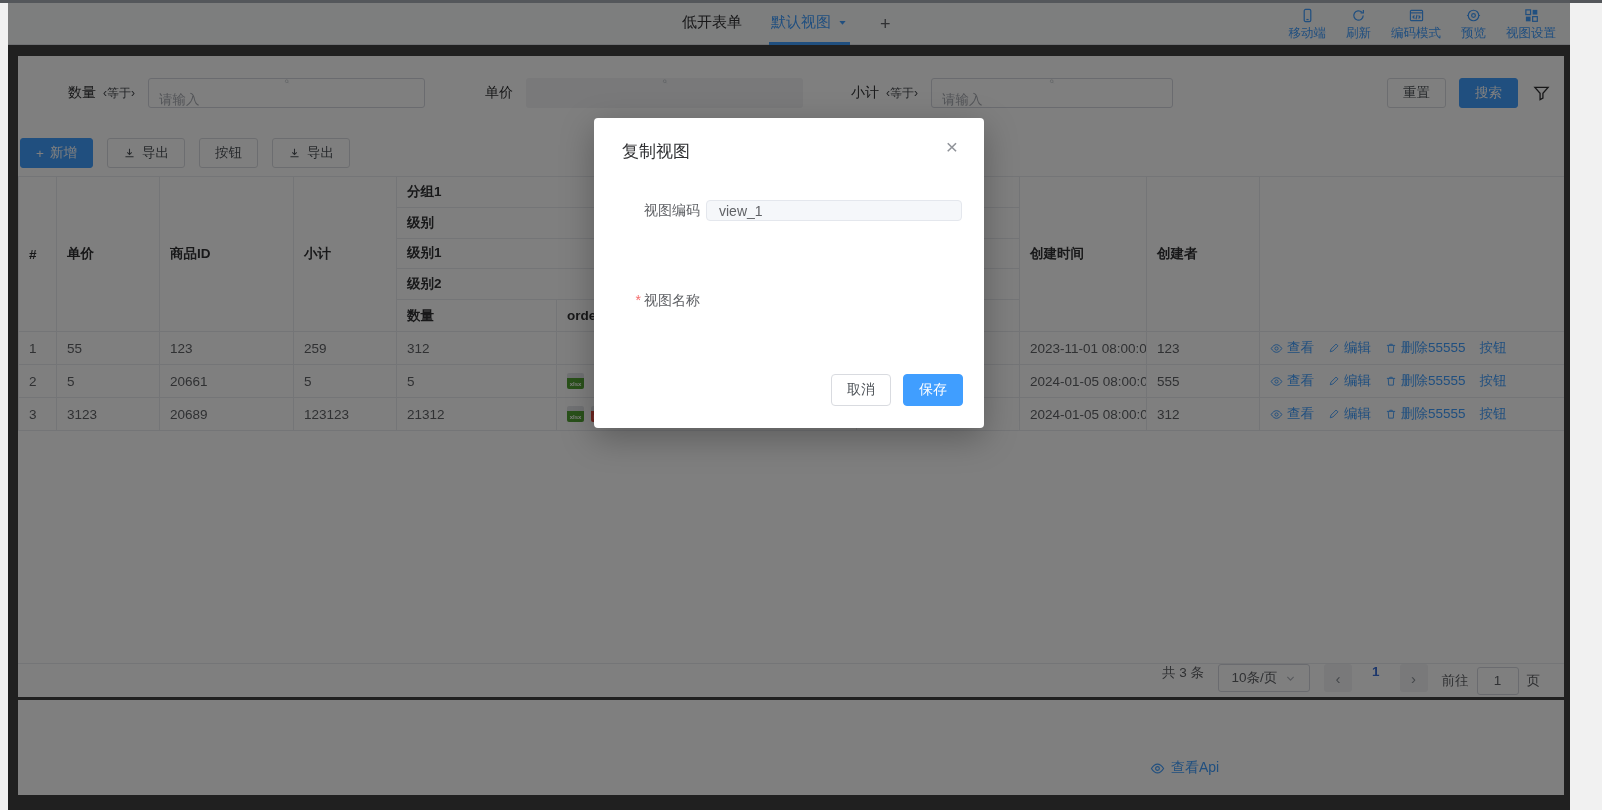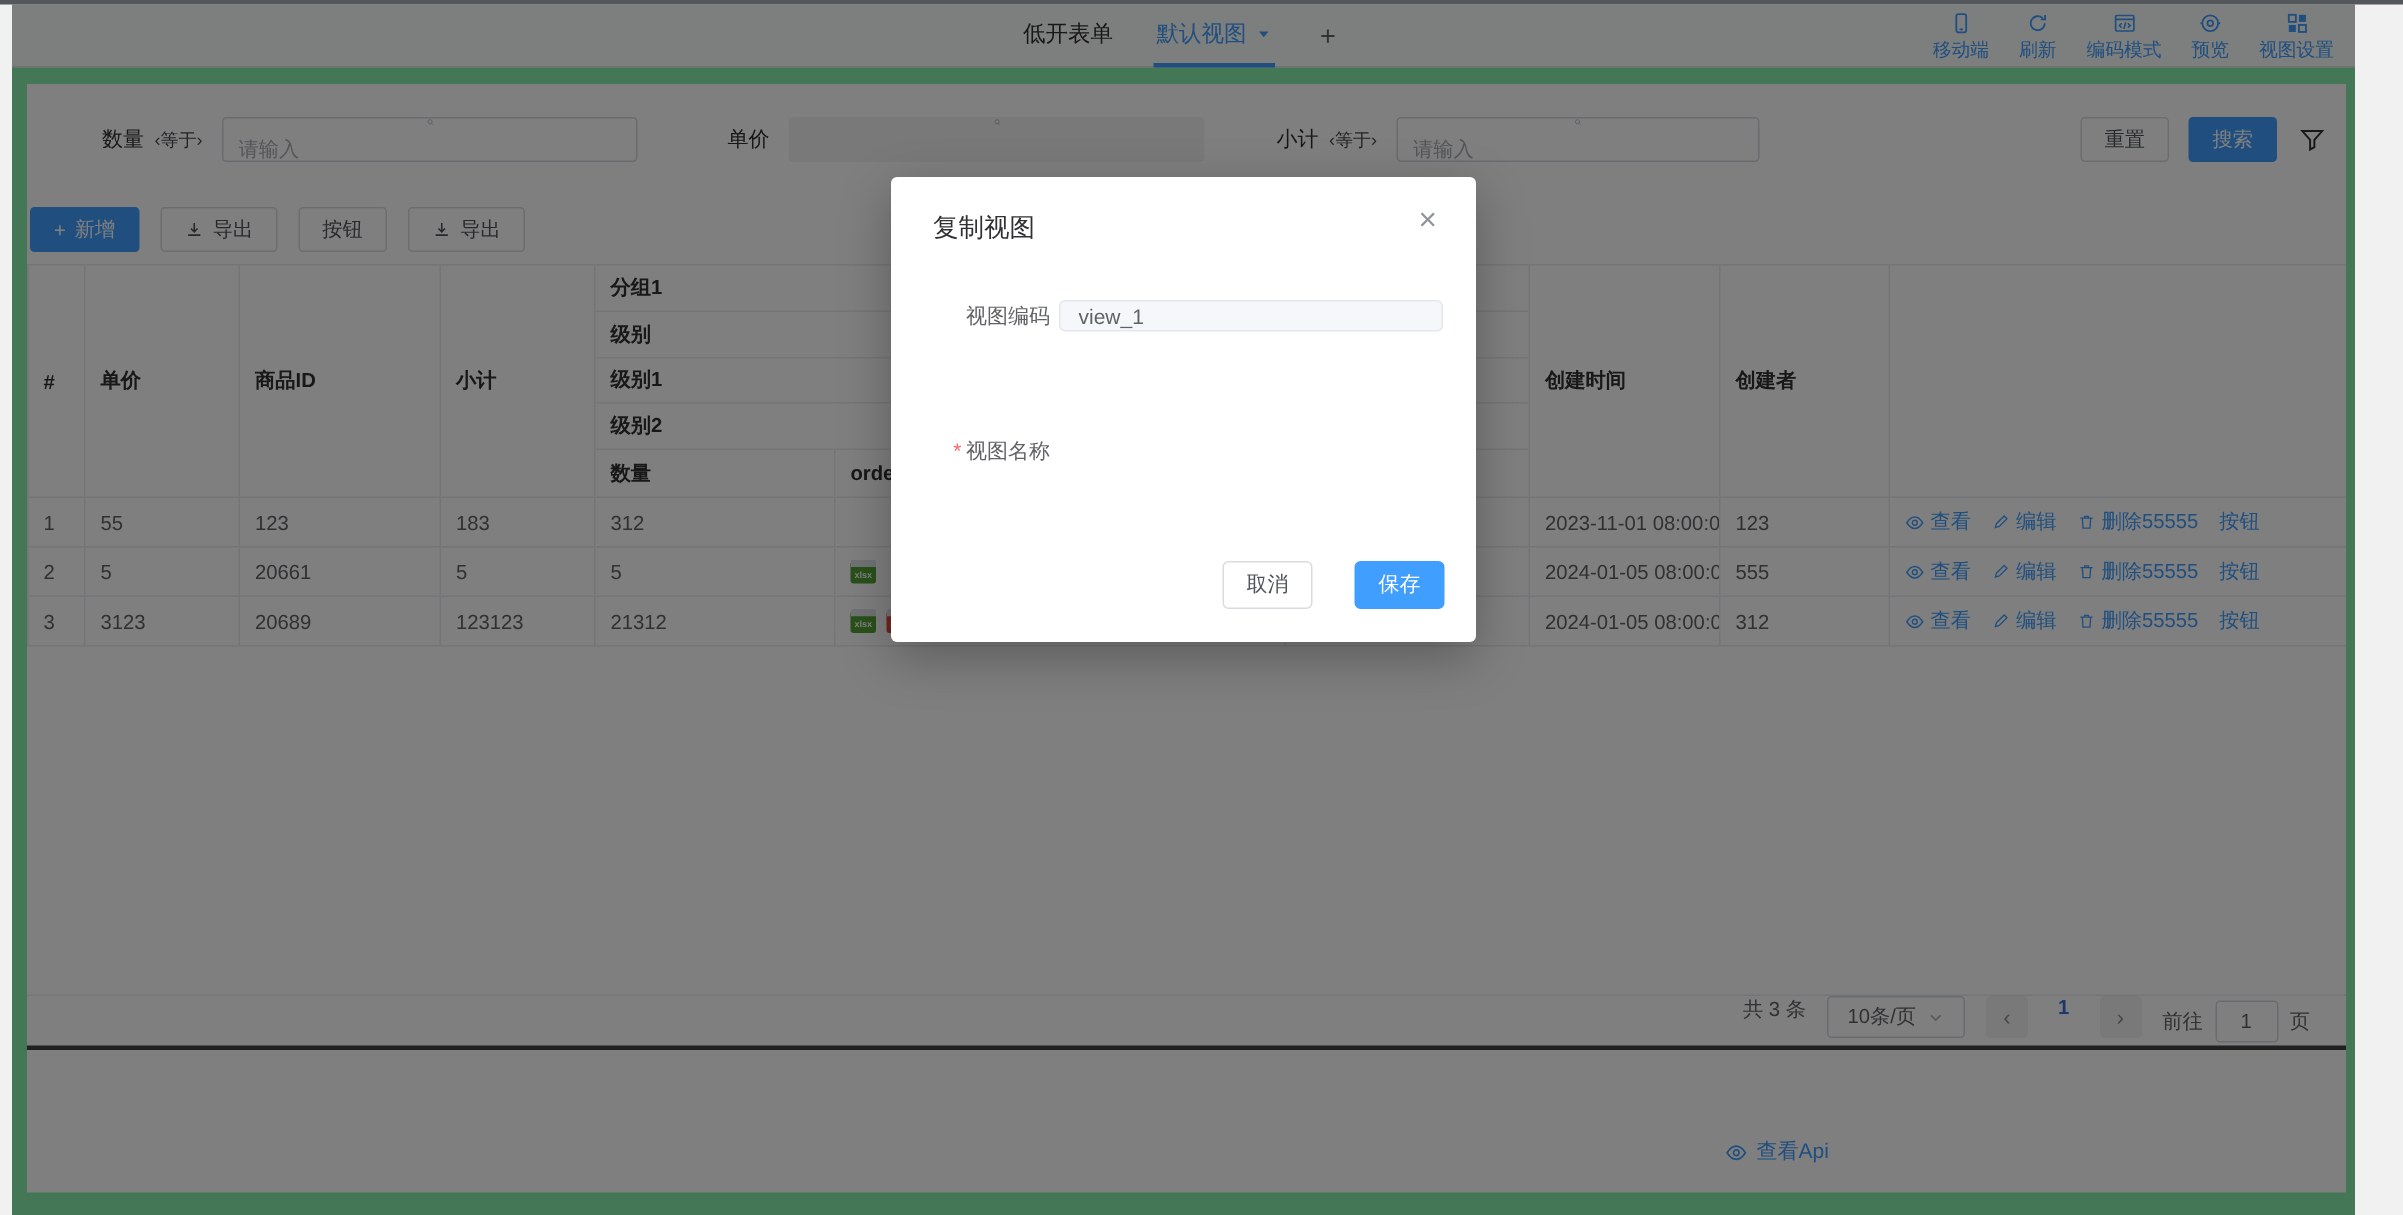--- a/index.html
+++ b/index.html
@@ -7,21 +7,21 @@
   body {
     position: relative;
     background: #f1f1f1;
     font-family: "Liberation Sans", "DejaVu Sans", sans-serif;
     overflow: hidden;
     color: #303133;
   }
   .top-edge { position:absolute; left:0; top:0; width:1602px; height:3px; background:#54575b; z-index:40; }
 
   
-  .app { position:absolute; left:8px; top:3px; width:1562px; height:807px; background:#86efac; }
+  .app { position:absolute; left:8px; top:3px; width:1562px; height:807px; background:#404040; }
 
   
   .topbar { position:absolute; left:0; top:0; right:0; height:42px; background:#fbfcfd; border-bottom:1px solid #e1e3e7; }
   .tabs { position:absolute; left:672px; top:0; height:42px; display:flex; align-items:stretch; }
   .tab { display:flex; align-items:center; gap:6px; font-size:15px; color:#303133; cursor:pointer; border-bottom:3px solid transparent; padding:0 2px; }
   .tab + .tab { margin-left:25px; }
   .tab.active { color:#409eff; border-bottom-color:#409eff; }
   .tab-plus { margin-left:26px; display:flex; align-items:center; font-size:18px; color:#606266; padding:0 4px; }
   .topbar-actions { position:absolute; right:14px; top:5px; display:flex; gap:20px; }
   .tb-action { display:flex; flex-direction:column; align-items:center; gap:2px; color:#409eff; font-size:12.5px; cursor:pointer; }
@@ -92,21 +92,21 @@
   .m-label { width:106px; text-align:right; font-size:14px; color:#606266; white-space:nowrap; }
   .m-req { color:#f56c6c; margin-right:3px; }
   .m-input { margin-left:6px; width:256px; height:21px; border:1px solid #dcdfe6; border-radius:4px; padding:0 12px; font-size:14px; color:#606266; outline:none; }
   .m-input.disabled { background:#f5f7fa; border-color:#e4e7ed; }
   .m-radios { margin-left:10px; display:flex; align-items:center; }
   .m-radio { display:flex; align-items:center; gap:7px; margin-right:27px; font-size:14px; color:#606266; cursor:pointer; }
   .m-radio.on { color:#409eff; }
   .rdot { position:relative; width:14px; height:14px; border-radius:50%; border:1px solid #c9ccd3; background:#fff; }
   .m-radio.on .rdot { border-color:#409eff; background:#409eff; }
   .m-radio.on .rdot::after { content:""; position:absolute; left:4px; top:4px; width:4px; height:4px; border-radius:50%; background:#fff; }
-  .m-actions { position:absolute; right:21px; top:256px; display:flex; gap:28px; }
+  .m-actions { position:absolute; right:21px; top:256px; display:flex; gap:12px; }
   .m-actions .btn { height:32px; border-radius:4px; font-size:14px; }
 </style>
 </head>
 <body>
 
 <div class="top-edge"></div>
 
 <div class="app">
 
   <div class="topbar">
@@ -250,21 +250,21 @@
           </div>
         </div>
         <div class="th c-ctime">创建时间</div>
         <div class="th c-cuser">创建者</div>
       </div>
 
       <div class="tr">
         <div class="td c-idx">1</div>
         <div class="td c-price">55</div>
         <div class="td c-pid">123</div>
-        <div class="td c-sub">183</div>
+        <div class="td c-sub">259</div>
         <div class="td c-qty">312</div>
         <div class="td c-order"></div>
         <div class="td c-rest"></div>
         <div class="td c-ctime">2023-11-01 08:00:00</div>
         <div class="td c-cuser">123</div>
         <div class="td c-ops ops" style="border-right:none">
           <span class="op-link">
               <svg width="13" height="13" viewBox="0 0 16 16" fill="none" stroke="currentColor" stroke-width="1.2">
                 <path d="M1.5 8c2-3.2 4.2-4.7 6.5-4.7S12.5 4.8 14.5 8c-2 3.2-4.2 4.7-6.5 4.7S3.5 11.2 1.5 8z"></path>
                 <circle cx="8" cy="8" r="2"></circle>

